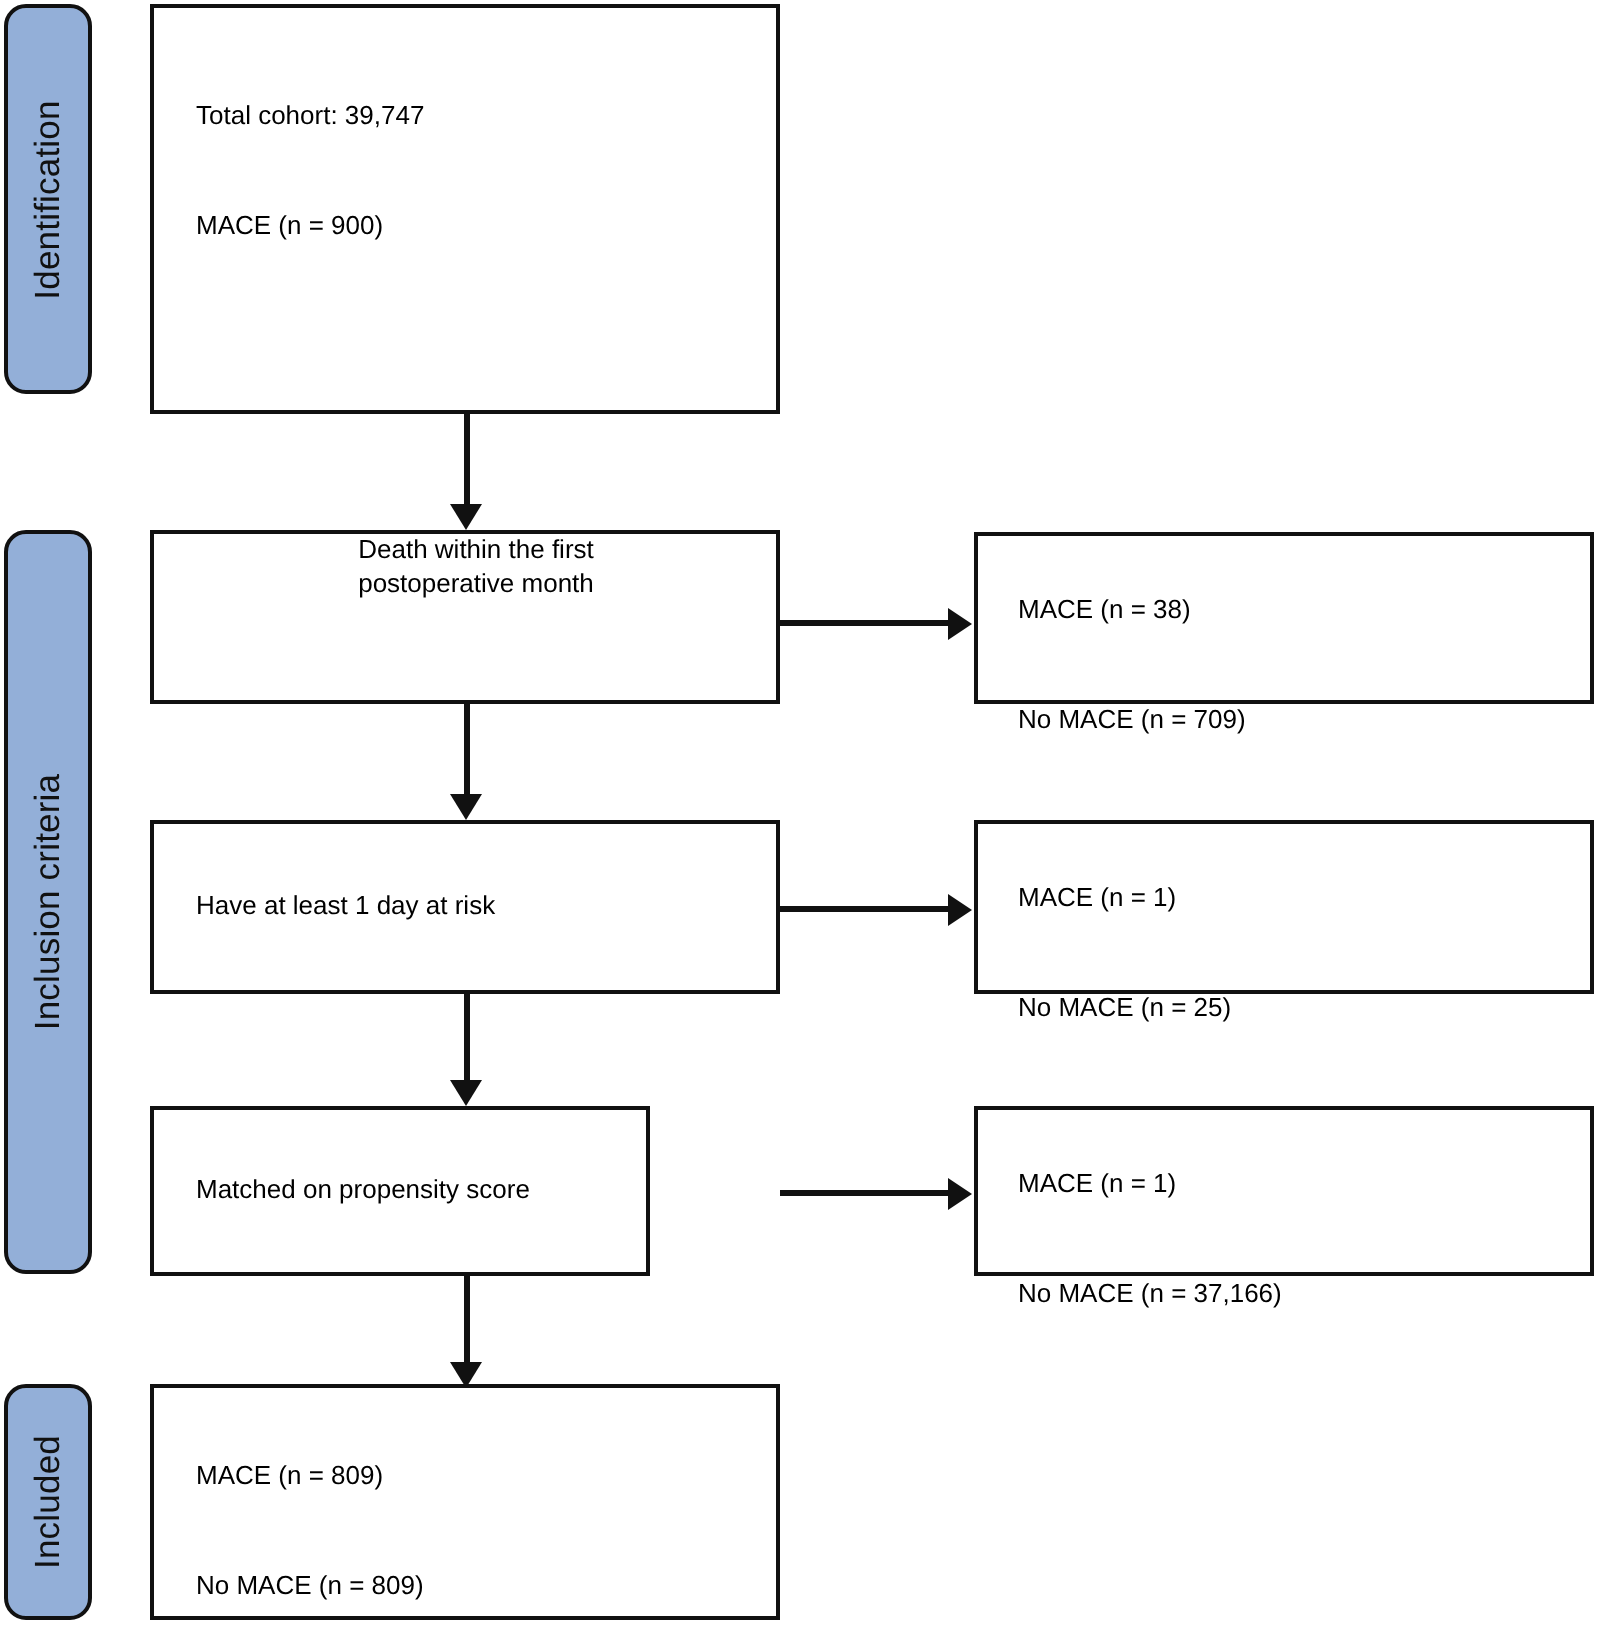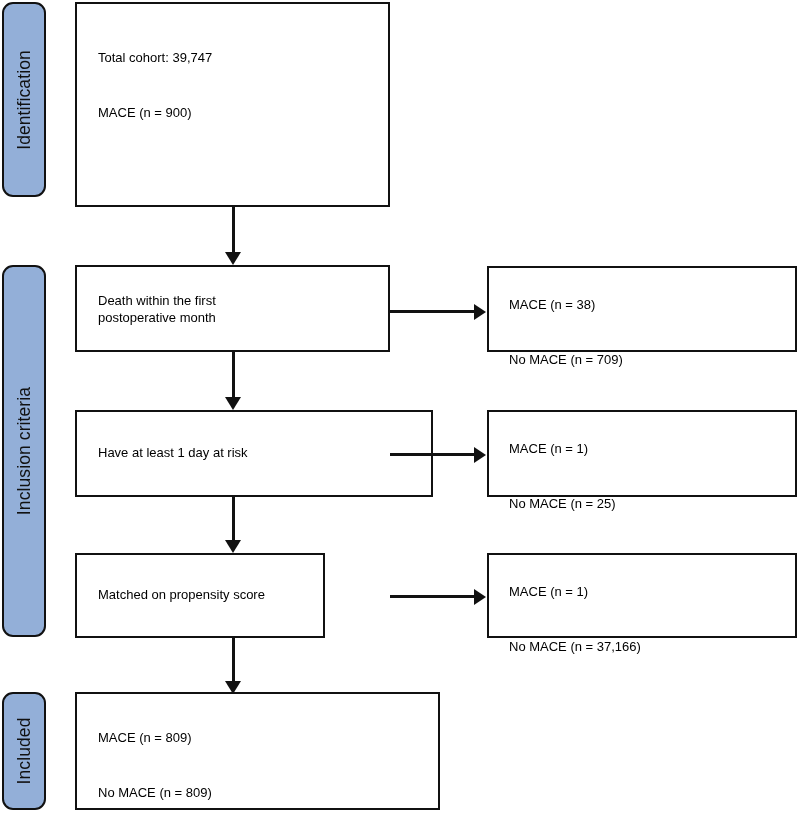--- a/index.html
+++ b/index.html
@@ -103,51 +103,51 @@
     <div class="node-text multi-line-block" style="top:29px;">
       <div>Total cohort: 39,747</div>
       <div>MACE (n = 900)</div>
     </div>
   </div>
 
   <div class="connector-v" style="left:232px; top:207px; height:46px;"></div>
   <div class="arrowhead-down" style="left:224.5px; top:252px;"></div>
 
   <div class="node-box" style="left:75px; top:265px; width:315px; height:87px;">
-    <div class="node-text" style="top:26px;">Death within the first
+    <div class="node-text" style="top:0;text-align:center;">Death within the first
 postoperative month</div>
   </div>
 
   <div class="connector-h" style="left:390px; top:310px; width:85px;"></div>
   <div class="arrowhead-right" style="left:474px; top:303.5px;"></div>
 
   <div class="connector-v" style="left:232px; top:352px; height:46px;"></div>
   <div class="arrowhead-down" style="left:224.5px; top:397px;"></div>
 
-  <div class="node-box" style="left:75px; top:410px; width:358px; height:87px;">
+  <div class="node-box" style="left:75px; top:410px; width:315px; height:87px;">
     <div class="node-text" style="top:33px;">Have at least 1 day at risk</div>
   </div>
 
   <div class="connector-h" style="left:390px; top:453px; width:85px;"></div>
   <div class="arrowhead-right" style="left:474px; top:446.5px;"></div>
 
   <div class="connector-v" style="left:232px; top:497px; height:44px;"></div>
   <div class="arrowhead-down" style="left:224.5px; top:540px;"></div>
 
   <div class="node-box" style="left:75px; top:553px; width:250px; height:85px;">
     <div class="node-text" style="top:32px;">Matched on propensity score</div>
   </div>
 
   <div class="connector-h" style="left:390px; top:595px; width:85px;"></div>
   <div class="arrowhead-right" style="left:474px; top:588.5px;"></div>
 
   <div class="connector-v" style="left:232px; top:638px; height:44px;"></div>
   <div class="arrowhead-down" style="left:224.5px; top:681px;"></div>
 
-  <div class="node-box" style="left:75px; top:692px; width:365px; height:118px;">
+  <div class="node-box" style="left:75px; top:692px; width:315px; height:118px;">
     <div class="node-text multi-line-block" style="top:19px;">
       <div>MACE (n = 809)</div>
       <div>No MACE (n = 809)</div>
     </div>
   </div>
 
   <div class="node-box" style="left:487px; top:266px; width:310px; height:86px;">
     <div class="node-text multi-line-block" style="top:12px; left:20px;">
       <div>MACE (n = 38)</div>
       <div>No MACE (n = 709)</div>

